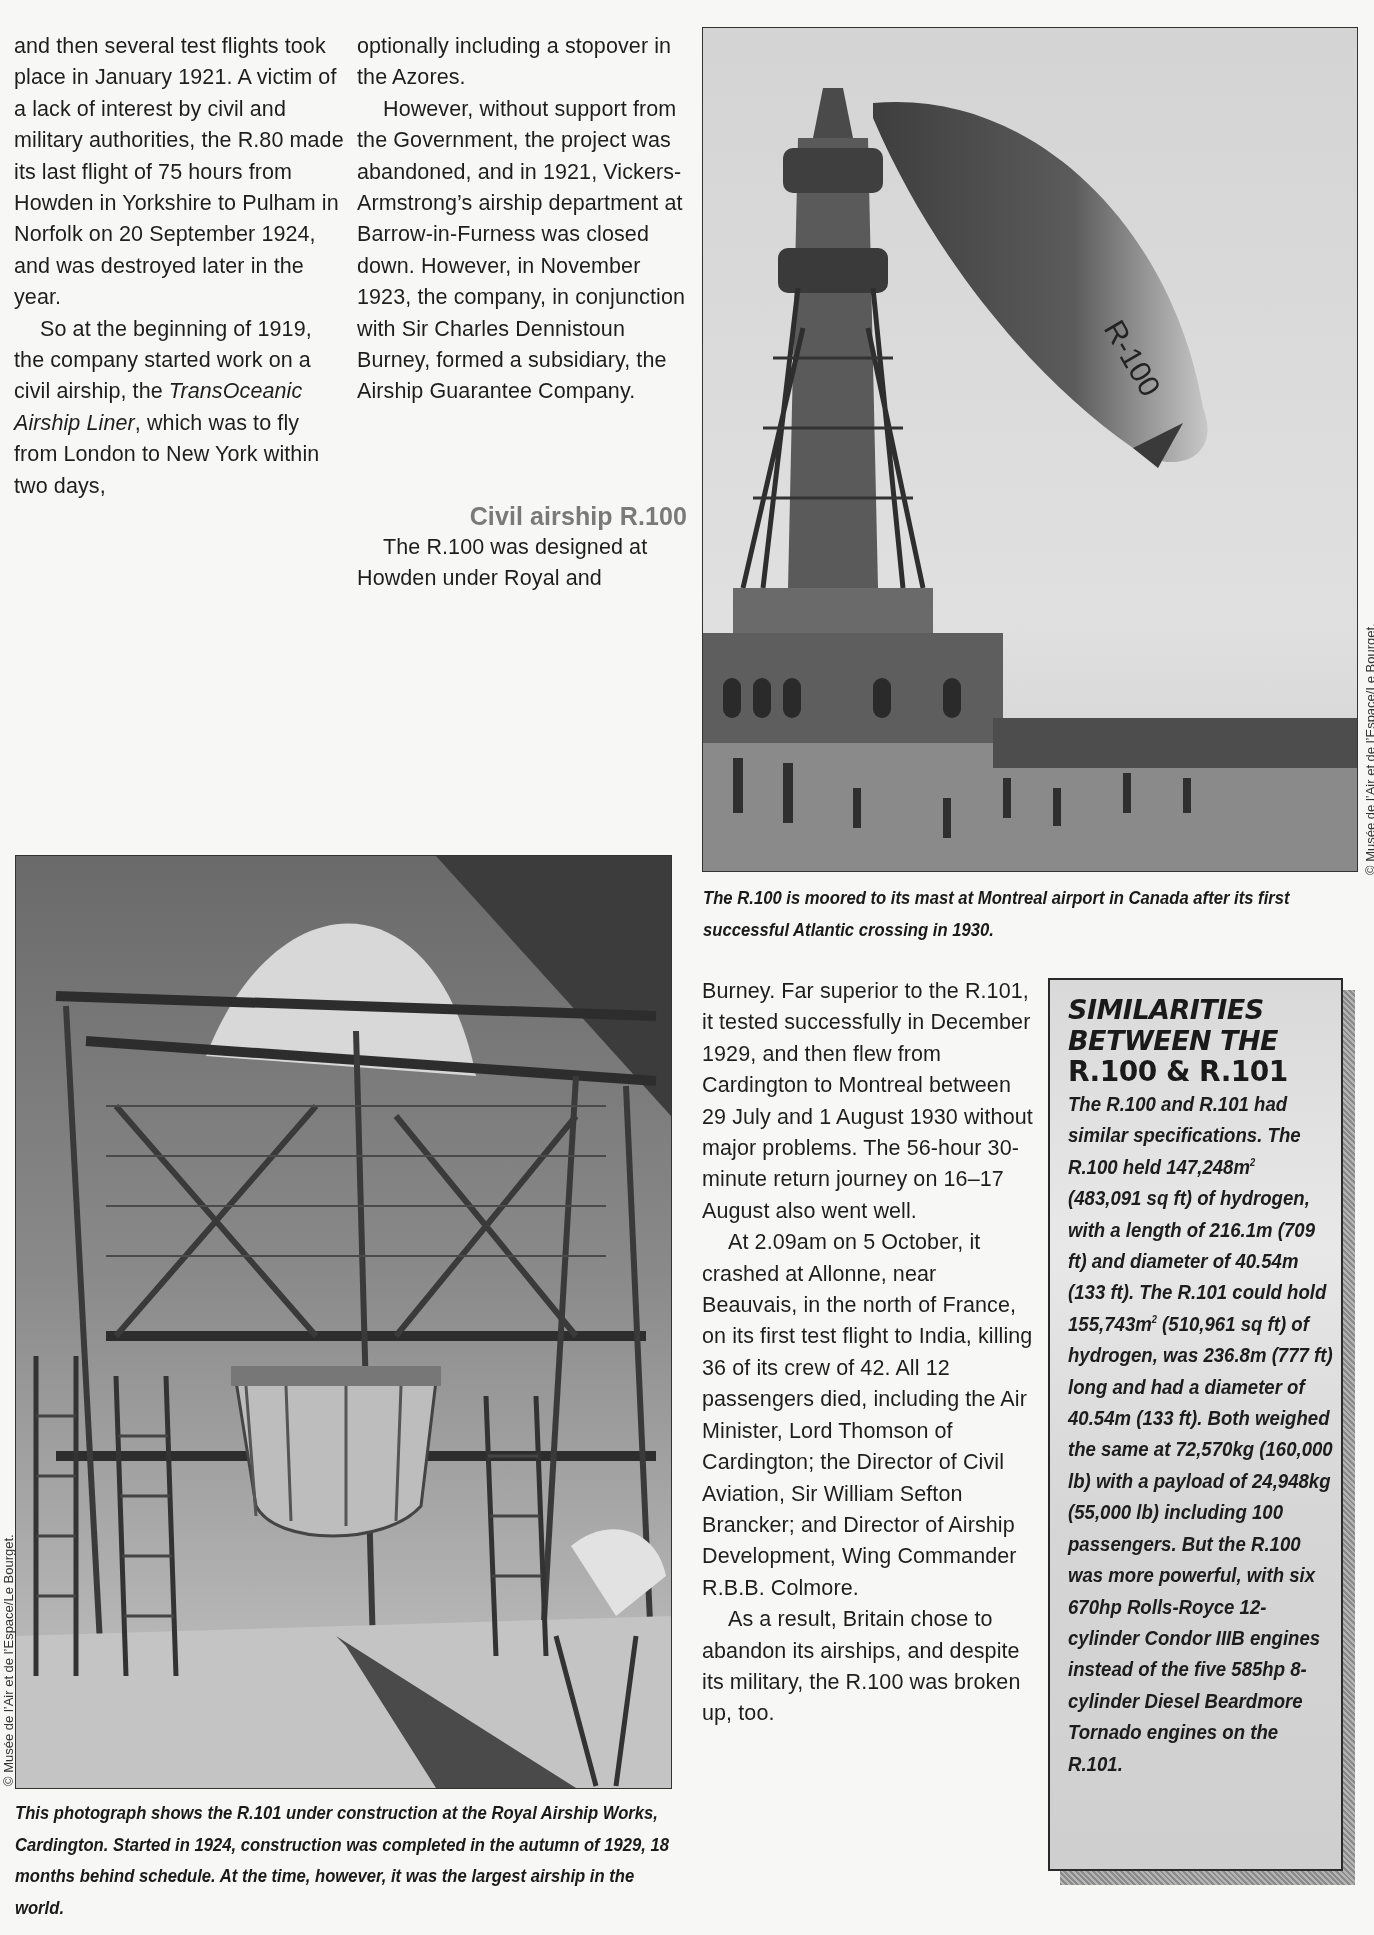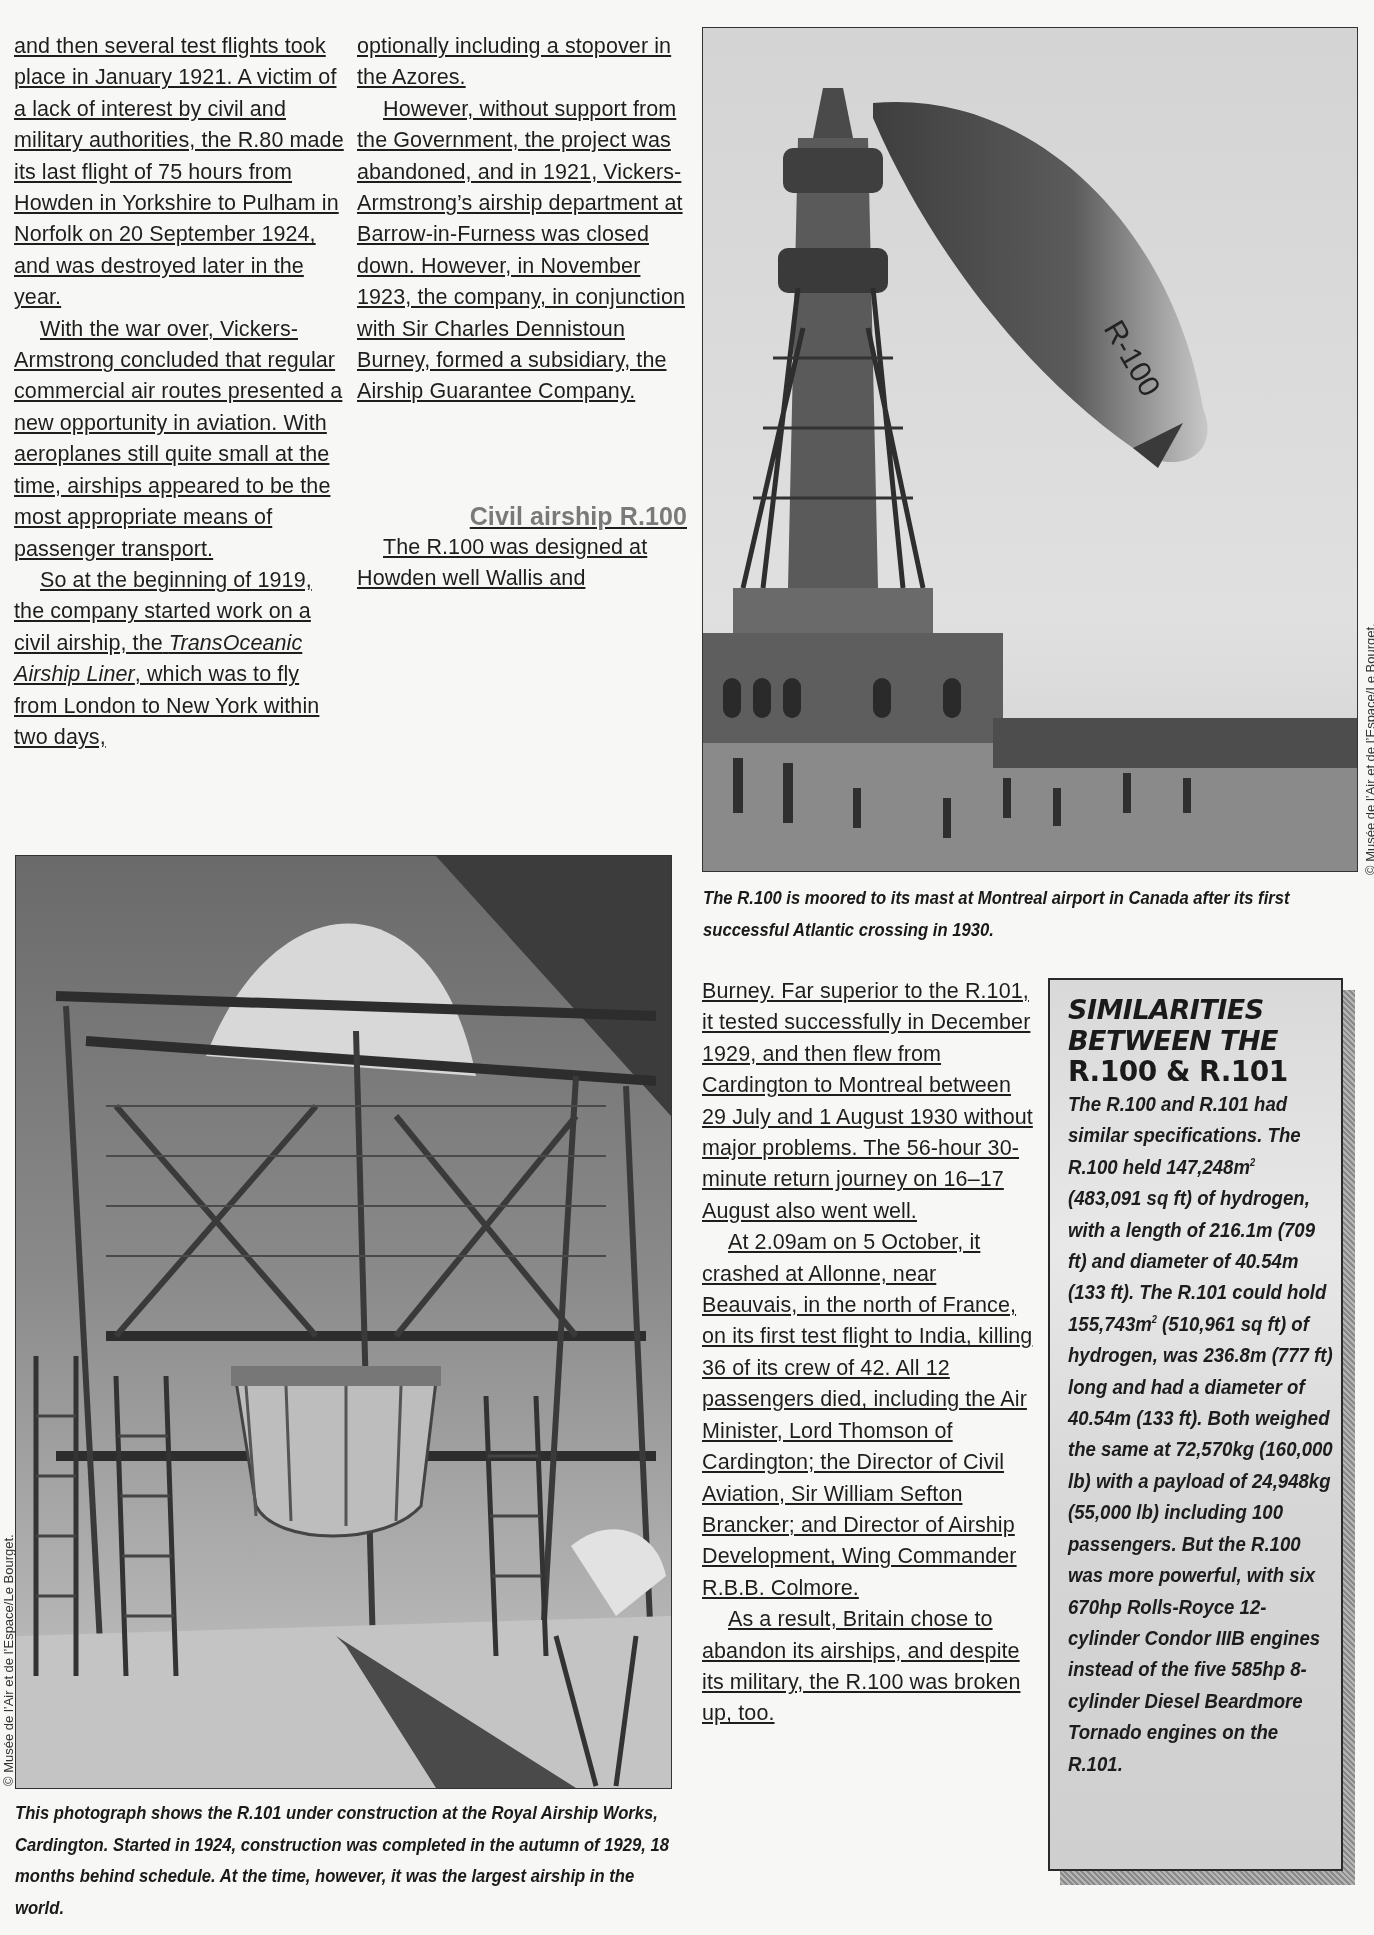--- a/index.html
+++ b/index.html
@@ -7,21 +7,20 @@
       width: 1374px; height: 1935px; position: relative; overflow: hidden;
       background: #f7f7f5;
       font-family: "Liberation Sans", "DejaVu Sans", sans-serif;
       color: #1e1e1e;
     }
     .col {
       position: absolute;
       font-size: 21.5px;
       line-height: 31.4px;
       letter-spacing: 0.1px;
-      text-decoration: underline;
     }
     .col p { margin: 0; }
     .col p.indent { text-indent: 26px; }
     #col1 { left: 14px; top: 31px; width: 330px; }
     #col2a { left: 357px; top: 31px; width: 330px; }
     #col2b { left: 357px; top: 500px; width: 330px; }
     #col3 { left: 702px; top: 976px; width: 335px; }
     .subhead {
       font-weight: bold; color: #7a7a7a; font-size: 25px; line-height: 32px;
       margin: 0 0 0 0;
@@ -75,32 +74,31 @@
       color: #1c1c1c; margin-top: 2px;
       transform: scaleX(0.93); transform-origin: left top; width: 285px;
     }
     sup { font-size: 10px; line-height: 0; }
   </style>
 </head>
 <body>
 
 <div id="col1" class="col">
   <p>and then several test flights took place in January 1921. A victim of a lack of interest by civil and military authorities, the R.80 made its last flight of 75 hours from Howden in Yorkshire to Pulham in Norfolk on 20 September 1924, and was destroyed later in the year.</p>
-  <p class="indent">With the war over, Vickers-Armstrong concluded that regular commercial air routes presented a new opportunity in aviation. With aeroplanes still quite small at the time, airships appeared to be the most appropriate means of passenger transport.</p>
   <p class="indent"><span>So at the beginning of 1919, the company started work on a civil airship, the</span> <em class="title">TransOceanic Airship Liner</em><span>, which was to fly from London to New York within two days,</span></p>
 </div>
 
 <div id="col2a" class="col">
   <p>optionally including a stopover in the Azores.</p>
   <p class="indent">However, without support from the Government, the project was abandoned, and in 1921, Vickers-Armstrong’s airship department at Barrow-in-Furness was closed down. However, in November 1923, the company, in conjunction with Sir Charles Dennistoun Burney, formed a subsidiary, the Airship Guarantee Company.</p>
 </div>
 
 <div id="col2b" class="col">
   <h3 class="subhead">Civil airship R.100</h3>
-  <p class="indent">The R.100 was designed at Howden well Wallis and</p>
+  <p class="indent">The R.100 was designed at Howden under Royal and</p>
 </div>
 
 <div id="photo-r100" class="photo">
   <svg viewBox="0 0 654 843" preserveAspectRatio="none">
     <defs>
       <linearGradient id="sky1" x1="0" y1="0" x2="0" y2="1">
         <stop offset="0" stop-color="#d4d4d4"></stop>
           <stop offset="0.7" stop-color="#e0e0e0"></stop>
           <stop offset="1" stop-color="#cfcfcf"></stop>
       </linearGradient>

